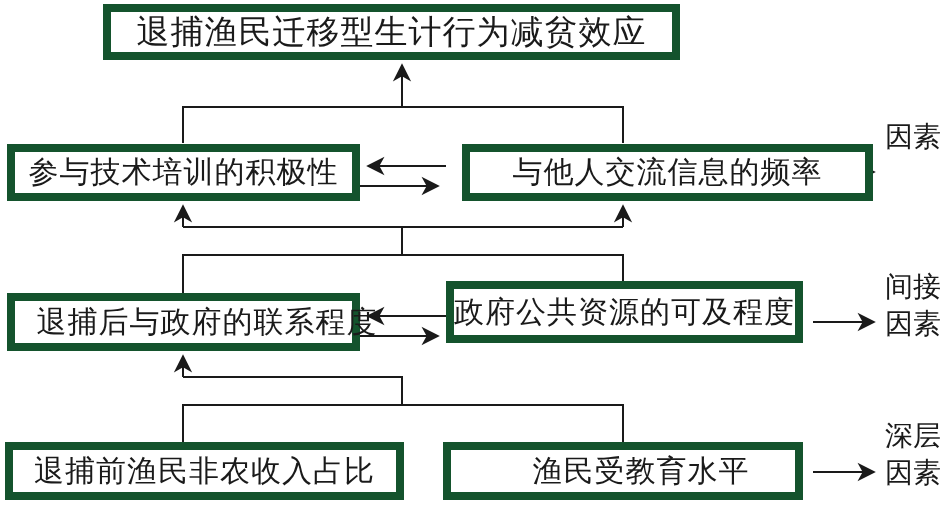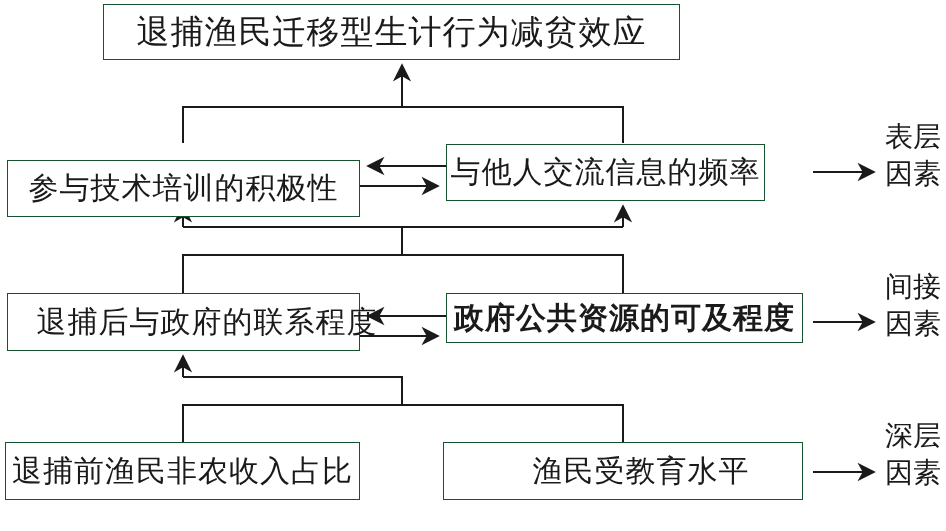--- a/index.html
+++ b/index.html
@@ -17,40 +17,40 @@
     color: #1a1a1a;
   }
   .connector-layer {
     position: absolute;
     left: 0; top: 0;
     width: 946px; height: 531px;
   }
   .node {
     position: absolute;
     box-sizing: border-box;
-    border: 1px solid #14532d;
+    border: 8px solid #14532d;
     background: #ffffff;
     display: flex;
     align-items: center;
     justify-content: center;
     text-align: center;
     font-size: 30px;
     letter-spacing: 1px;
     white-space: nowrap;
     color: #1a1a1a;
   }
   .node.title {
     left: 103px; top: 4px; width: 577px; height: 56px;
     font-size: 33px;
   }
-  .node.l1-left  { left: 7px;   top: 160px; width: 353px; height: 57px; }
-  .node.l1-right { left: 446px; top: 144px; width: 319px; height: 57px; }
+  .node.l1-left  { left: 7px;   top: 144px; width: 353px; height: 57px; }
+  .node.l1-right { left: 462px; top: 144px; width: 411px; height: 57px; }
   .node.l2-left  { left: 7px;   top: 293px; width: 353px; height: 58px; padding-left: 47px; }
-  .node.l2-right { left: 446px; top: 293px; width: 357px; height: 50px; font-weight: bold; }
-  .node.l3-left  { left: 5px;   top: 442px; width: 355px; height: 58px; }
+  .node.l2-right { left: 446px; top: 281px; width: 357px; height: 62px; }
+  .node.l3-left  { left: 5px;   top: 442px; width: 399px; height: 58px; }
   .node.l3-right { left: 443px; top: 442px; width: 360px; height: 58px; padding-left: 36px; }
   .side-label {
     position: absolute;
     left: 881px;
     width: 64px;
     text-align: center;
     font-size: 28px;
     line-height: 37px;
     color: #1a1a1a;
   }
@@ -93,21 +93,20 @@
     <line x1="813" y1="172" x2="874" y2="172" marker-end="url(#arrow)"></line>
     <line x1="813" y1="322" x2="874" y2="322" marker-end="url(#arrow)"></line>
     <line x1="813" y1="472" x2="874" y2="472" marker-end="url(#arrow)"></line>
   </svg>
 
   <div class="node title">退捕渔民迁移型生计行为减贫效应</div>
 
   <div class="node l1-left">参与技术培训的积极性</div>
   <div class="node l1-right">与他人交流信息的频率</div>
   <div class="side-label lab1">
-    <div>表层</div>
     <div>因素</div>
   </div>
 
   <div class="node l2-left">退捕后与政府的联系程度</div>
   <div class="node l2-right">政府公共资源的可及程度</div>
   <div class="side-label lab2">
     <div>间接</div>
     <div>因素</div>
   </div>
 

